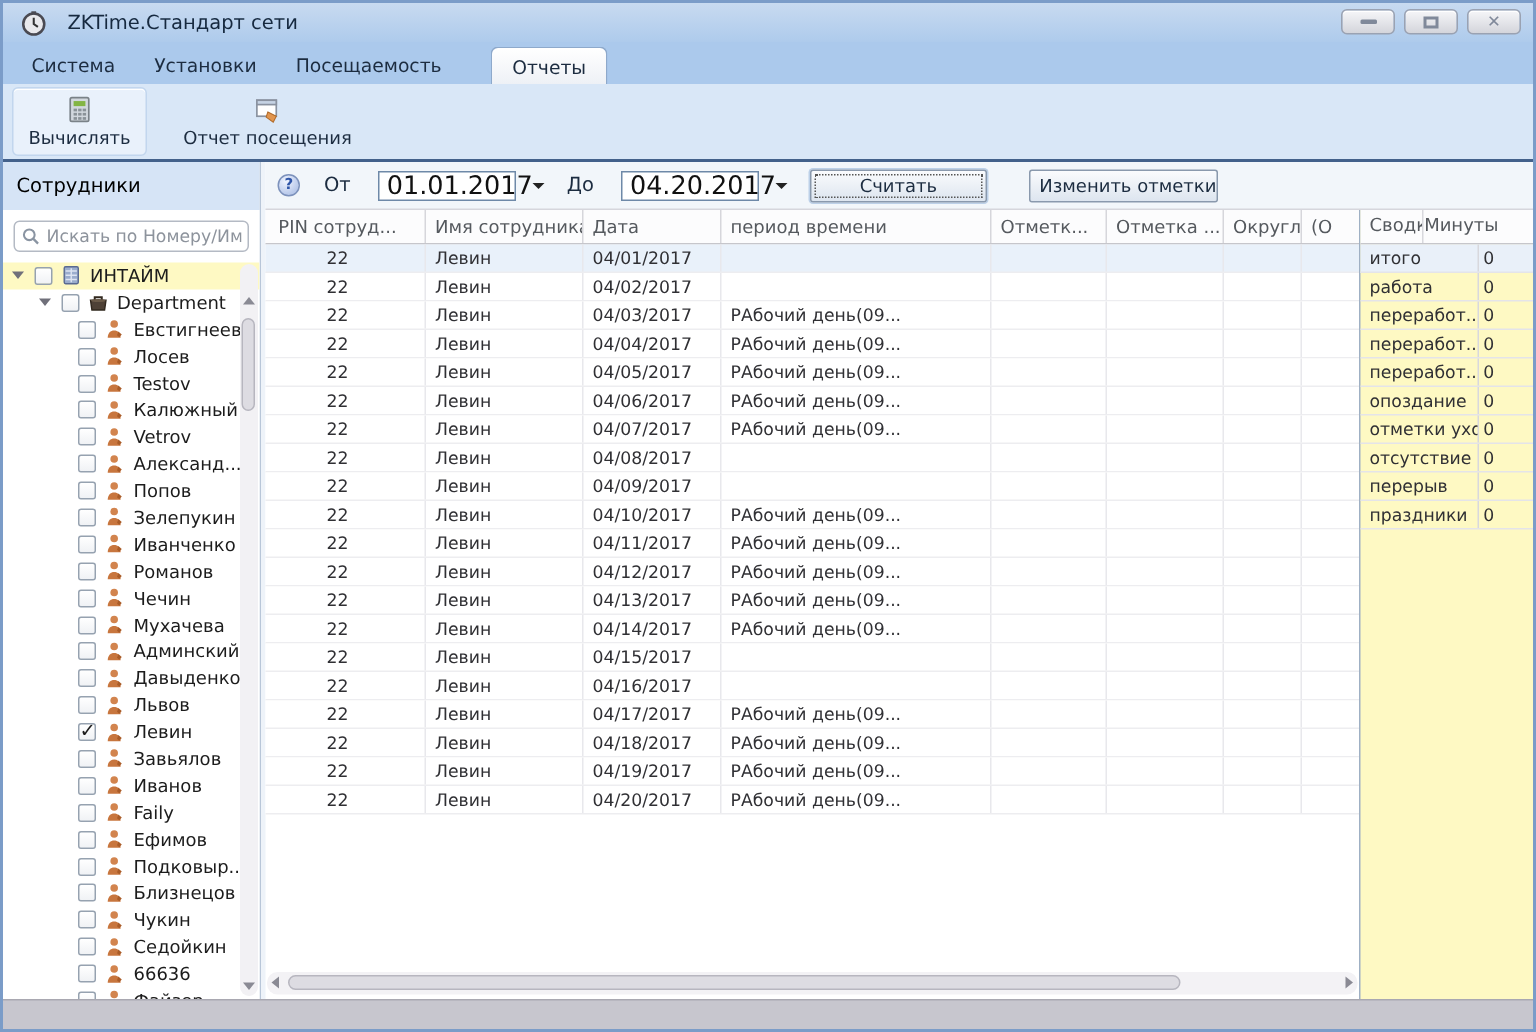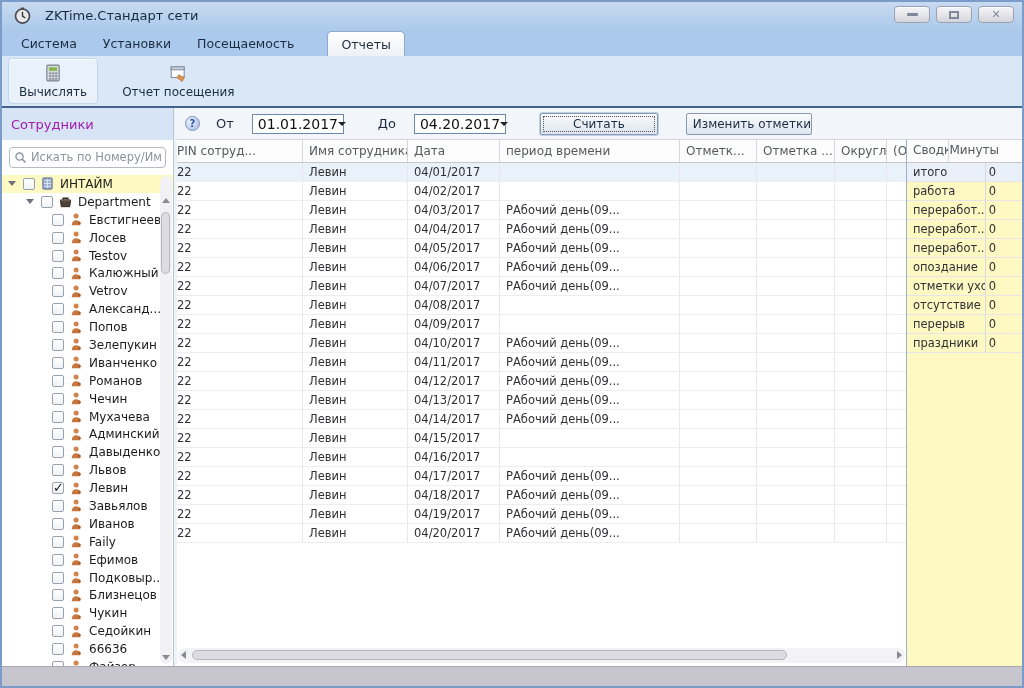--- a/index.html
+++ b/index.html
@@ -26,21 +26,21 @@
   .tool-btn { display:flex; flex-direction:column; align-items:center; justify-content:center; gap:3px; padding:4px 10px; font-size:12px; color:#1c2c40; border-radius:4px; height:46px; }
   .tool-btn.highlighted { background:#e9f1fb; border:1px solid #c2d6ee; box-shadow:inset 0 1px 0 #ffffff; }
   .tool-icon { width:18px; height:18px; }
   .dark-divider { height:2px; background:#43618b; flex:0 0 auto; }
 
   
   .body { flex:1 1 auto; display:flex; min-height:0; background:#ffffff; }
 
   
   .left-panel { width:172px; flex:0 0 auto; display:flex; flex-direction:column; border-right:1px solid #b8c6d8; }
-  .panel-header { height:32px; background:#d6e4f6; display:flex; align-items:center; padding-left:9px; font-size:13px; color:#a21caf; flex:0 0 auto; }
+  .panel-header { height:32px; background:#d6e4f6; display:flex; align-items:center; padding-left:9px; font-size:13px; color:#000000; flex:0 0 auto; }
   .search-wrap { height:34px; display:flex; align-items:center; padding:0 7px; flex:0 0 auto; background:#ffffff; }
   .search-box { flex:1; height:21px; border:1px solid #b4bac4; border-radius:4px; background:#ffffff; display:flex; align-items:center; padding:0 4px; overflow:hidden; }
   .search-box svg { flex:0 0 auto; width:13px; height:13px; margin-right:4px; }
   .search-input { border:none; outline:none; flex:1; min-width:0; font-size:11.5px; color:#333; font-family:"DejaVu Sans",sans-serif; }
   .search-input::placeholder { color:#8d939c; opacity:1; }
   .tree { flex:1 1 auto; position:relative; overflow:hidden; background:#ffffff; padding-top:1px; }
   .tree-row { height:17.9px; display:flex; align-items:center; font-size:12px; color:#1c1c1c; white-space:nowrap; }
   .tree-row.hl { background:#fef9c3; }
   .tw-root { padding-left:6px; } .tw-dept { padding-left:24px; } .tw-member { padding-left:50px; }
   .exp-arrow { width:0; height:0; border-left:4px solid transparent; border-right:4px solid transparent; border-top:5px solid #70707a; margin-right:7px; flex:0 0 auto; }
@@ -53,36 +53,36 @@
   .vs-down { bottom:4px; border-top:5px solid #8a8a94; }
   .vs-thumb { position:absolute; left:1px; top:36px; width:9px; height:62px; background:#dddce2; border:1px solid #b7b6bf; border-radius:5px; }
 
   .splitter { width:3px; background:#eef3f9; flex:0 0 auto; }
 
   
   .right-zone { flex:1 1 auto; display:flex; flex-direction:column; min-width:0; }
   .controls-row { height:32px; background:#f2f6fa; display:flex; align-items:center; padding-left:8px; flex:0 0 auto; border-bottom:1px solid #d6d6dc; }
   .help-ico { width:15px; height:15px; border-radius:50%; background:radial-gradient(circle at 35% 30%, #f0f4ff, #b9c9ea 70%); border:1px solid #7d92bc; color:#2f55a8; font-size:10px; font-weight:bold; display:flex; align-items:center; justify-content:center; margin-right:16px; }
   .ctl-label { font-size:13px; color:#1c2c40; margin-right:18px; }
-  .date-select { width:92px; height:20px; border:1px solid #6e89a8; background:#ffffff; display:flex; align-items:center; padding:0 5px; font-size:14px; color:#111; margin-right:34px; }
+  .date-select { width:92px; height:20px; border:1px solid #6e89a8; background:#ffffff; display:flex; align-items:center; padding:0 5px; font-size:17px; color:#111; margin-right:34px; }
   .date-select .caret { margin-left:auto; width:0; height:0; border-left:4px solid transparent; border-right:4px solid transparent; border-top:4px solid #222; }
   .btn { height:22px; border:1px solid #8a99ad; border-radius:2px; background:linear-gradient(#fafbfd,#dde5ef); font-size:12px; color:#1c2c40; display:flex; align-items:center; justify-content:center; }
   .btn-calc { width:118px; position:relative; margin-right:28px; box-shadow:0 0 0 1px #bcd0e8; }
   .btn-calc::after { content:""; position:absolute; inset:2px; border:1px dotted #555; }
   .btn-edit { width:126px;justify-content:flex-end; }
 
   .lower { flex:1 1 auto; display:flex; min-height:0; }
   .grid-zone { flex:1 1 auto; display:flex; flex-direction:column; min-width:0; position:relative; }
 
   .t-head { height:23px; display:flex; border-bottom:1px solid #c6c6cb; background:#fcfcfd; flex:0 0 auto; }
   .th { font-size:12px; color:#55595e; padding:4px 0 0 6px; border-right:1px solid #d6d6db; overflow:hidden; white-space:nowrap; }
   .t-row { height:19px; display:flex; border-bottom:1px solid #ededf0; background:#ffffff; flex:0 0 auto; }
   .t-row.selected { background:#e9f1fa; }
   .td { font-size:11.5px; color:#303034; line-height:18px; padding-left:6px; border-right:1px solid #e8e8ec; overflow:hidden; white-space:nowrap; }
-  .c-pin { width:126px; text-align:left; padding-right:10px; padding-left:0; }
+  .c-pin { width:107px; text-align:center; padding-right:10px; padding-left:0; }
   .c-name { width:105px; } .c-date { width:92px; } .c-period { width:180px; }
   .c-m1 { width:77px; } .c-m2 { width:78px; } .c-round { width:52px; }
   .c-sliver { flex:1; min-width:0; border-right:none; }
 
   .hscroll { margin-top:auto; height:15px; margin:auto 1px 3px 1px; background:#f3f2f5; border-radius:7px; position:relative; flex:0 0 auto; }
   .hs-left, .hs-right { position:absolute; top:3px; width:0; height:0; border-top:4px solid transparent; border-bottom:4px solid transparent; }
   .hs-left { left:3px; border-right:5px solid #8a8a94; }
   .hs-right { right:3px; border-left:5px solid #8a8a94; }
   .hs-thumb { position:absolute; left:14px; top:2px; width:595px; height:10px; background:#dddce2; border:1px solid #b7b6bf; border-radius:6px; }
 

